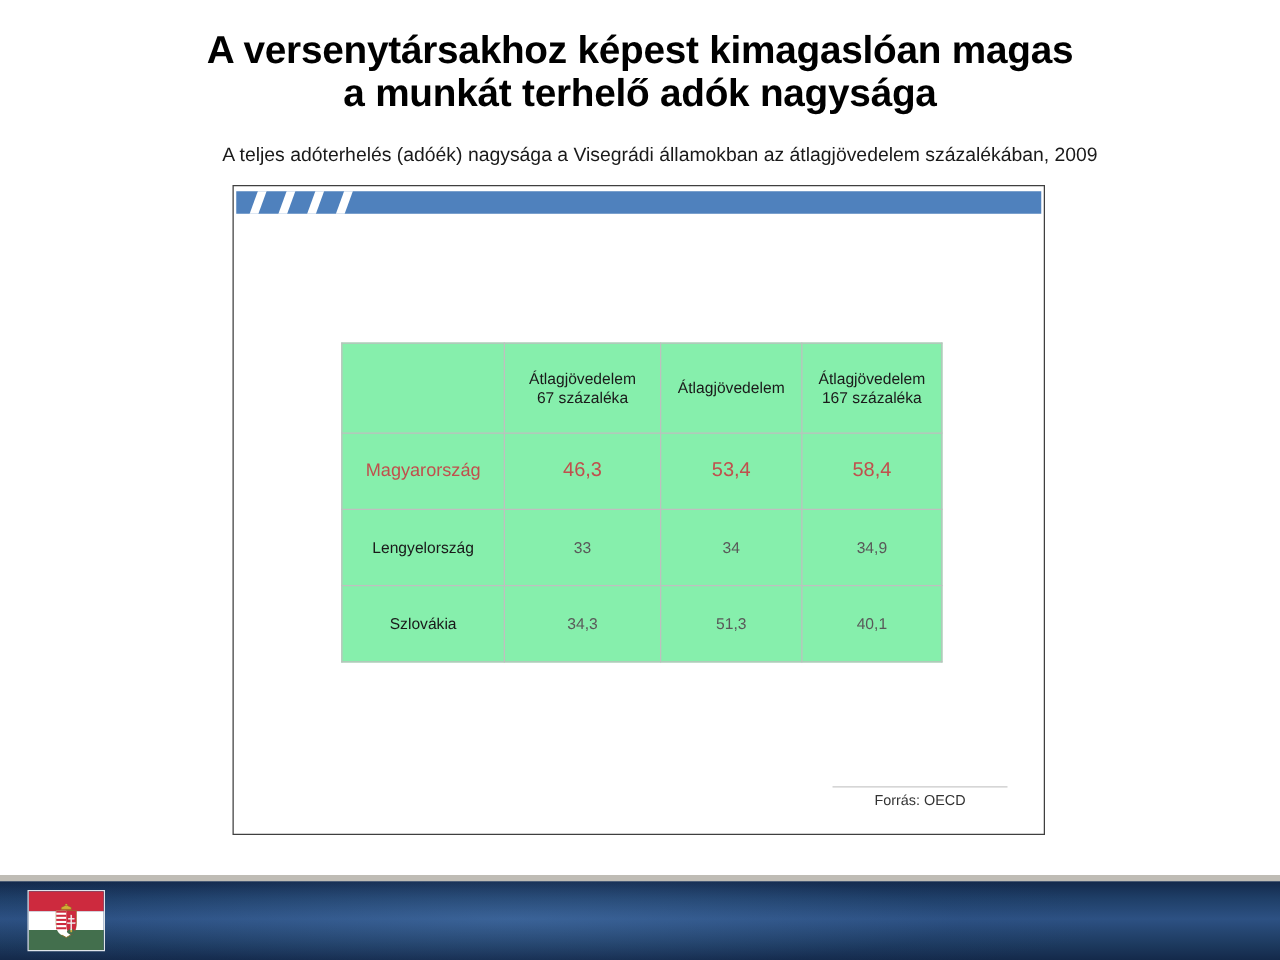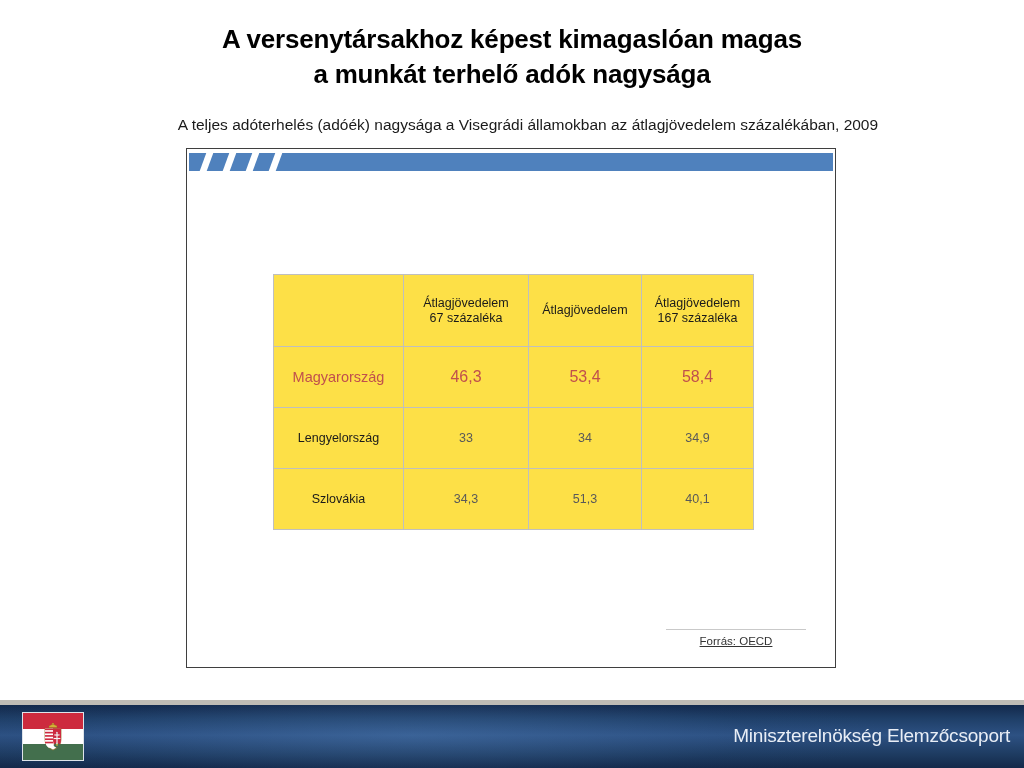--- a/index.html
+++ b/index.html
@@ -21,21 +21,21 @@
 
   
   #title-block {
     position: absolute;
     left: 0;
     top: 22px;
     width: 1024px;
     text-align: center;
   }
   .title-line {
-    font-size: 26px;
+    font-size: 31px;
     font-weight: bold;
     color: #000000;
     letter-spacing: -0.2px;
     line-height: 35px;
     text-align: center;
   }
 
   #subtitle {
     position: absolute;
     left: 0;
@@ -81,21 +81,21 @@
   .slash.s2 { left: 37px; }
   .slash.s3 { left: 60px; }
   .slash.s4 { left: 83px; }
 
   
   #data-table {
     position: absolute;
     left: 86px;
     top: 125px;
     border-collapse: collapse;
-    background: #fde047;
+    background: #86efac;
   }
   #data-table td, #data-table th {
     border: 1px solid #bfbfbf;
     text-align: center;
     vertical-align: middle;
     font-weight: normal;
   }
   
   .col-label  { width: 130px; }
   .col-v1     { width: 125px; }
@@ -142,21 +142,20 @@
   }
   #source-rule {
     height: 1px;
     background: #c9c9c9;
     margin: 0 auto 5px auto;
     width: 140px;
   }
   #source-text {
     font-size: 11.5px;
     color: #333333;
-    text-decoration: underline;
   }
 
   
   #footer-rule {
     position: absolute;
     left: 0;
     top: 700px;
     width: 1024px;
     height: 5px;
     background: #bfbcb5;
@@ -313,16 +312,15 @@
           <rect x="28.6" y="40.5" width="2.8" height="5"></rect>
         </g>
         <g fill="#ffffff" stroke="#cfcfcf" stroke-width="0.4">
           <rect x="29" y="18" width="2" height="24"></rect>
           <rect x="25" y="23" width="10" height="2"></rect>
           <rect x="23.5" y="30" width="13" height="2"></rect>
         </g>
       </svg>
     </div>
 
-    <div id="footer-text">Miniszterelnökség Elemzőcsoport</div>
   </div>
 
 </div>
 
 </body></html>

